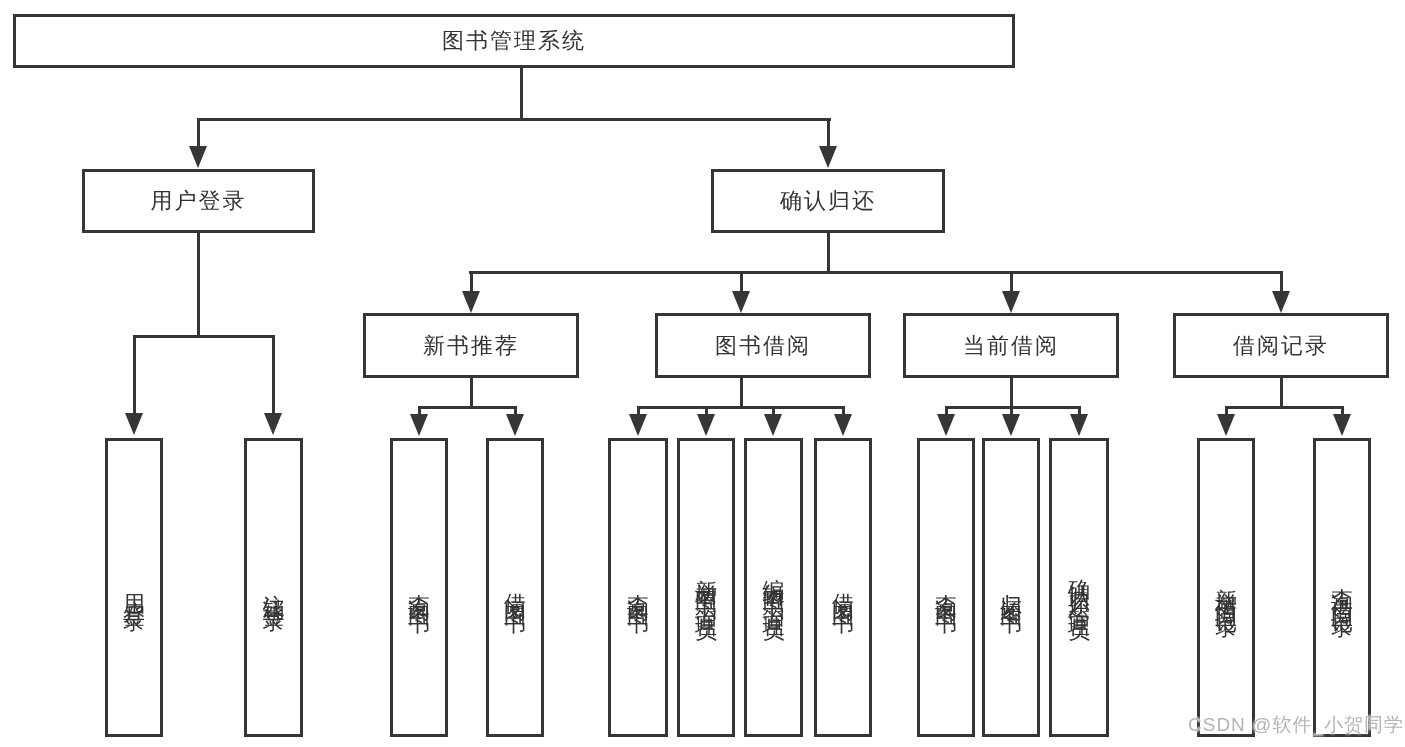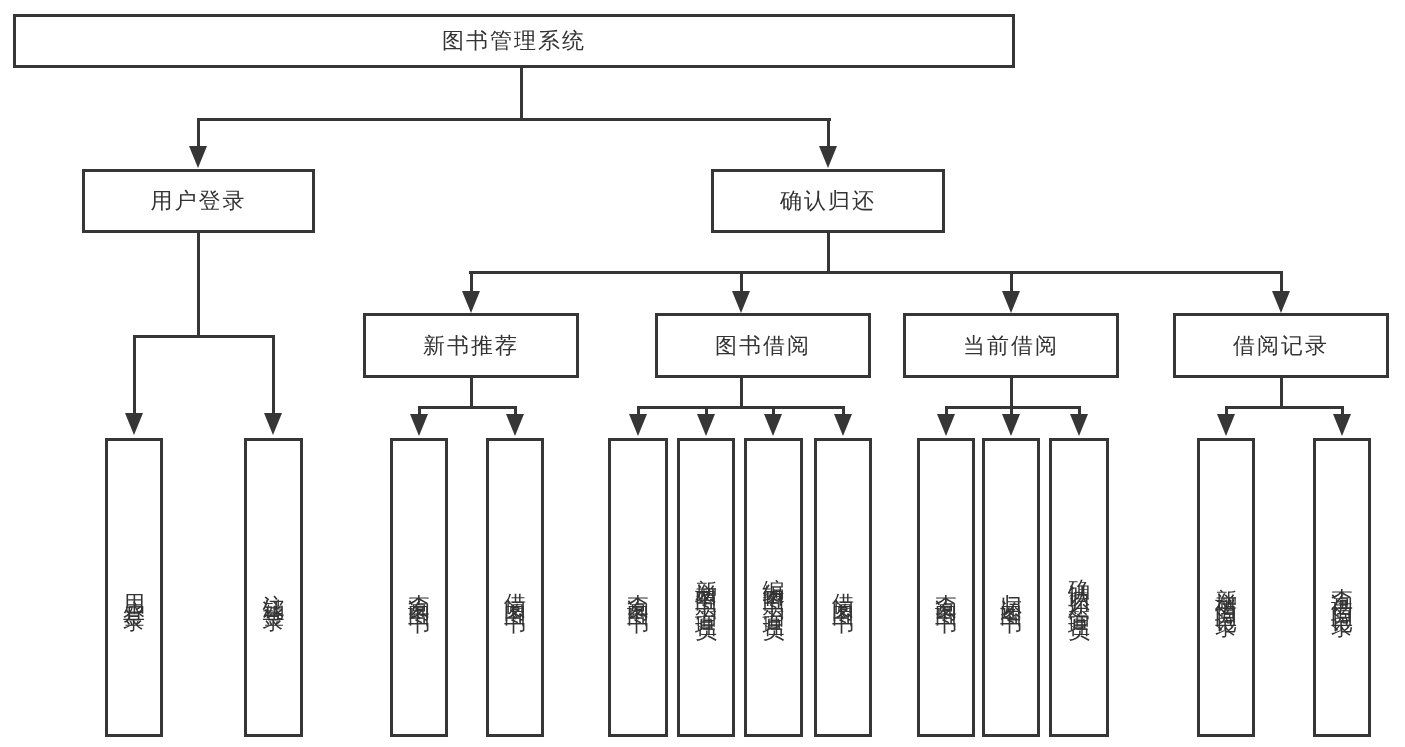--- a/index.html
+++ b/index.html
@@ -182,14 +182,15 @@
     <span class="vlabel">确认归还（管理员）</span>
   </div>
 
   <div class="box" style="left:1197px;top:438px;width:58px;height:299px">
     <span class="vlabel">新增借阅记录</span>
   </div>
   <div class="box" style="left:1313px;top:438px;width:58px;height:299px">
     <span class="vlabel">查询借阅记录</span>
   </div>
 
+  <div class="watermark">CSDN @软件_小贺同学</div>
 
 </div>
 
 </body></html>

